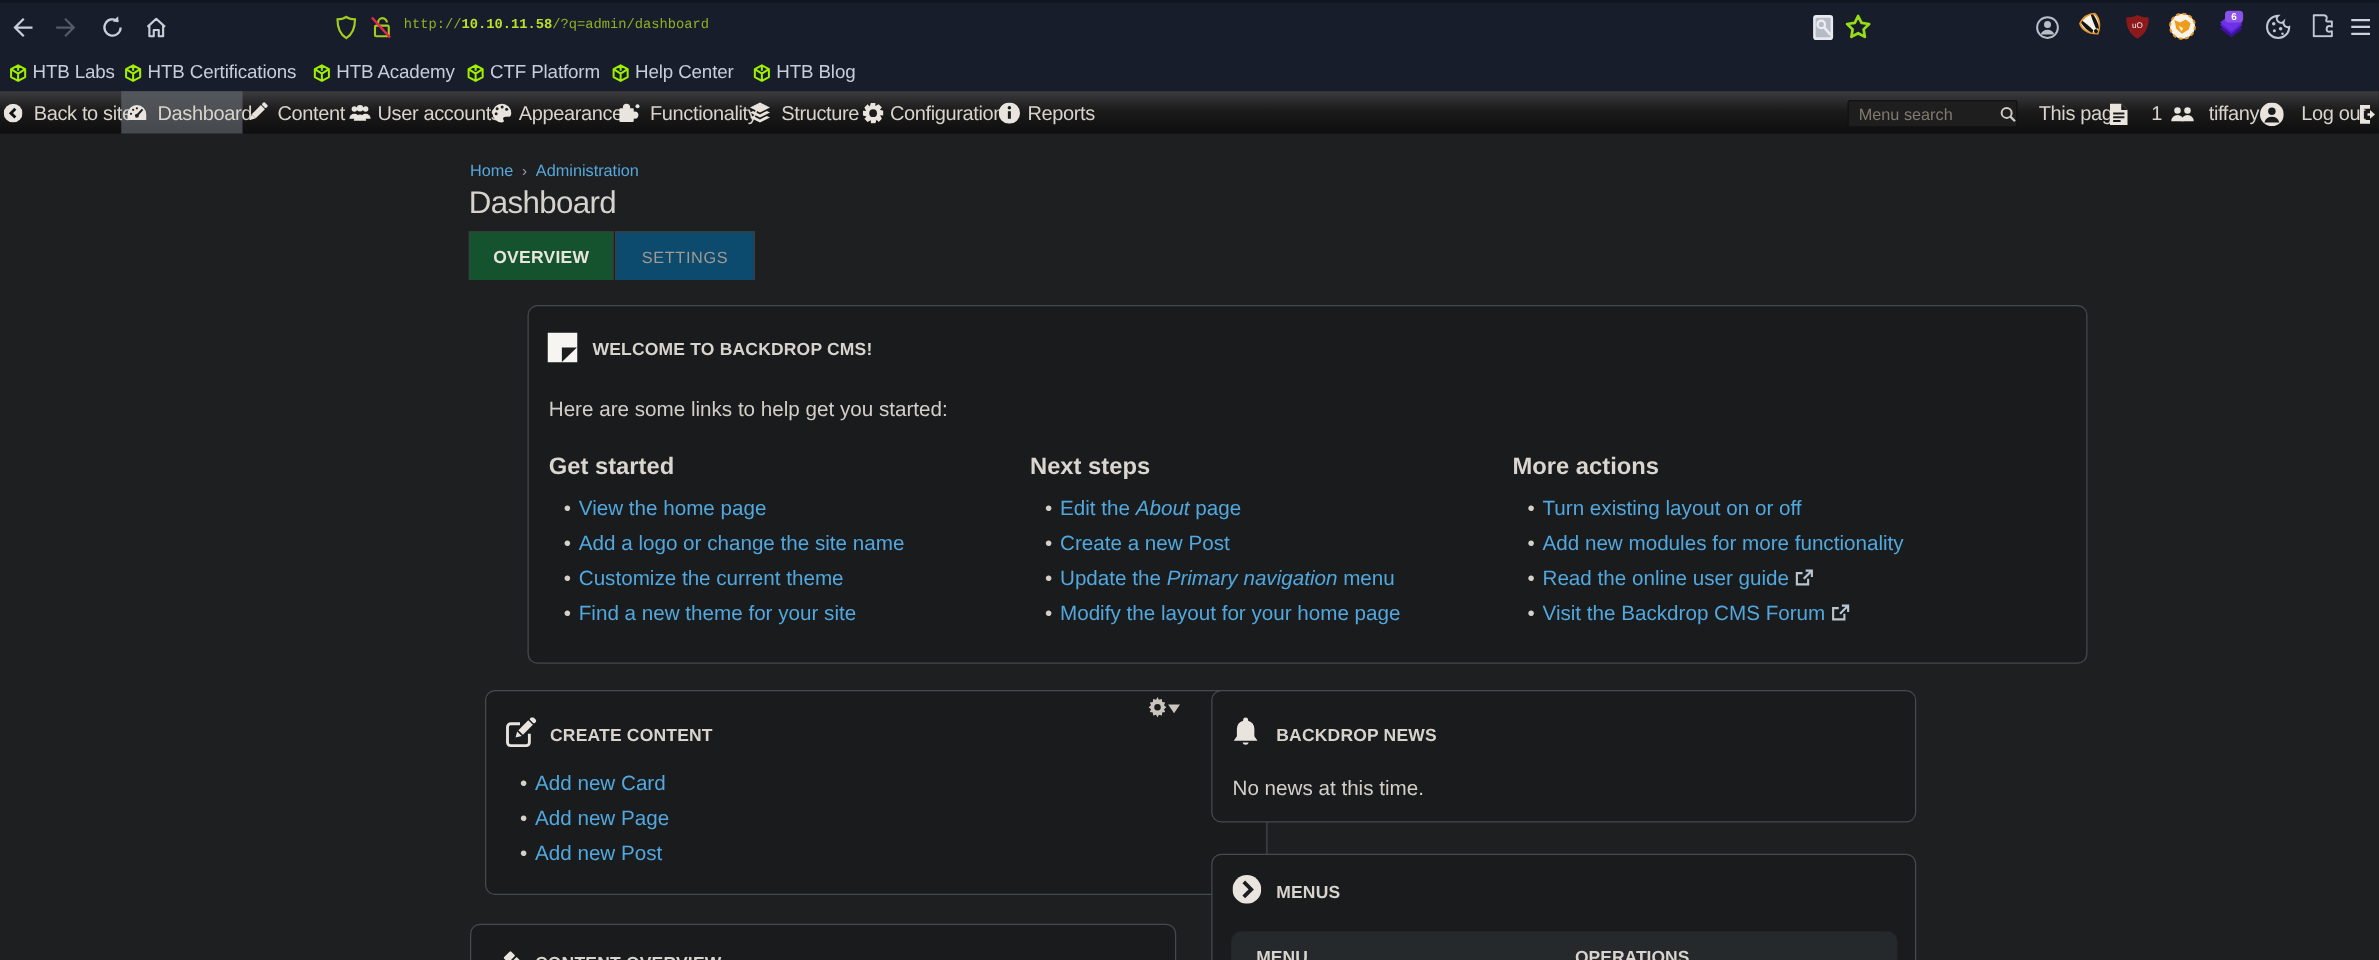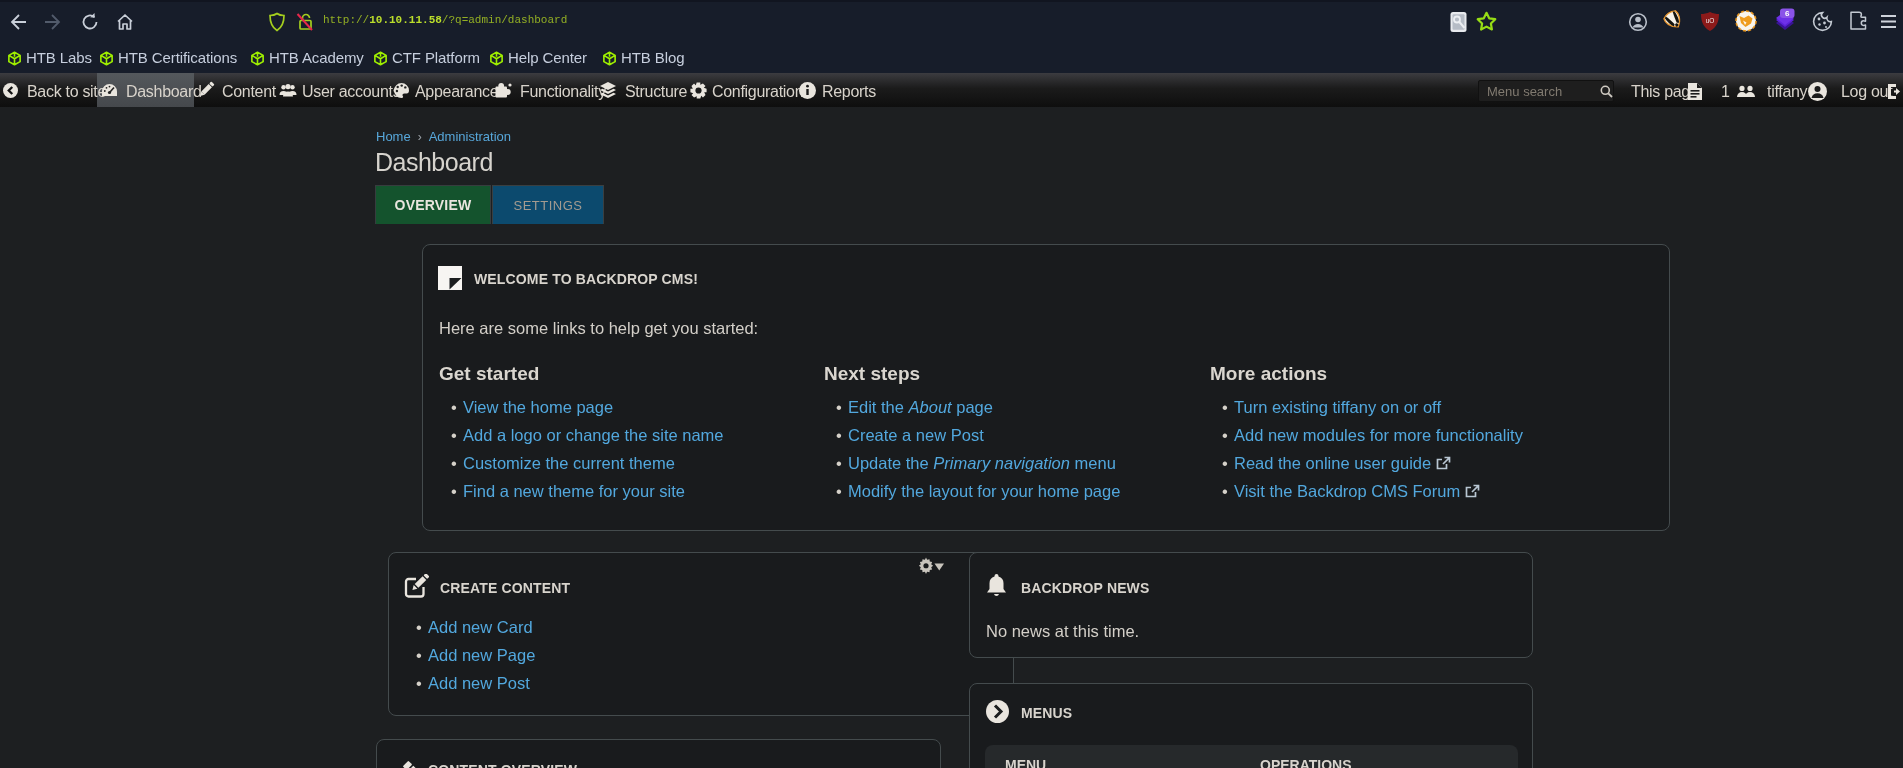--- a/index.html
+++ b/index.html
@@ -307,21 +307,21 @@
   </ul>
   <div class="colhead" style="left:401px;top:118px">Next steps</div>
   <ul class="links" style="position:absolute;left:401px;top:148px">
     <li><a class="lnk">Edit the <i>About</i> page</a></li>
     <li><a class="lnk">Create a new Post</a></li>
     <li><a class="lnk">Update the <i>Primary navigation</i> menu</a></li>
     <li><a class="lnk">Modify the layout for your home page</a></li>
   </ul>
   <div class="colhead" style="left:787px;top:118px">More actions</div>
   <ul class="links" style="position:absolute;left:787px;top:148px">
-    <li><a class="lnk">Turn existing tiffany on or off</a></li>
+    <li><a class="lnk">Turn existing layout on or off</a></li>
     <li><a class="lnk">Add new modules for more functionality</a></li>
     <li><a class="lnk">Read the online user guide</a> <svg width="15" height="14" viewBox="0 0 15 14" style="vertical-align:-1px">
           <path d="M10.5 8 V12.5 H1.5 V3.5 H6" stroke="#b8c6d2" stroke-width="1.7" fill="none"></path>
           <path d="M8.5 1.5 H13.5 V6.5 M13.2 1.8 L7 8" stroke="#b8c6d2" stroke-width="1.7" fill="none"></path>
         </svg></li>
     <li><a class="lnk">Visit the Backdrop CMS Forum</a> <svg width="15" height="14" viewBox="0 0 15 14" style="vertical-align:-1px">
           <path d="M10.5 8 V12.5 H1.5 V3.5 H6" stroke="#b8c6d2" stroke-width="1.7" fill="none"></path>
           <path d="M8.5 1.5 H13.5 V6.5 M13.2 1.8 L7 8" stroke="#b8c6d2" stroke-width="1.7" fill="none"></path>
         </svg></li>
   </ul>

